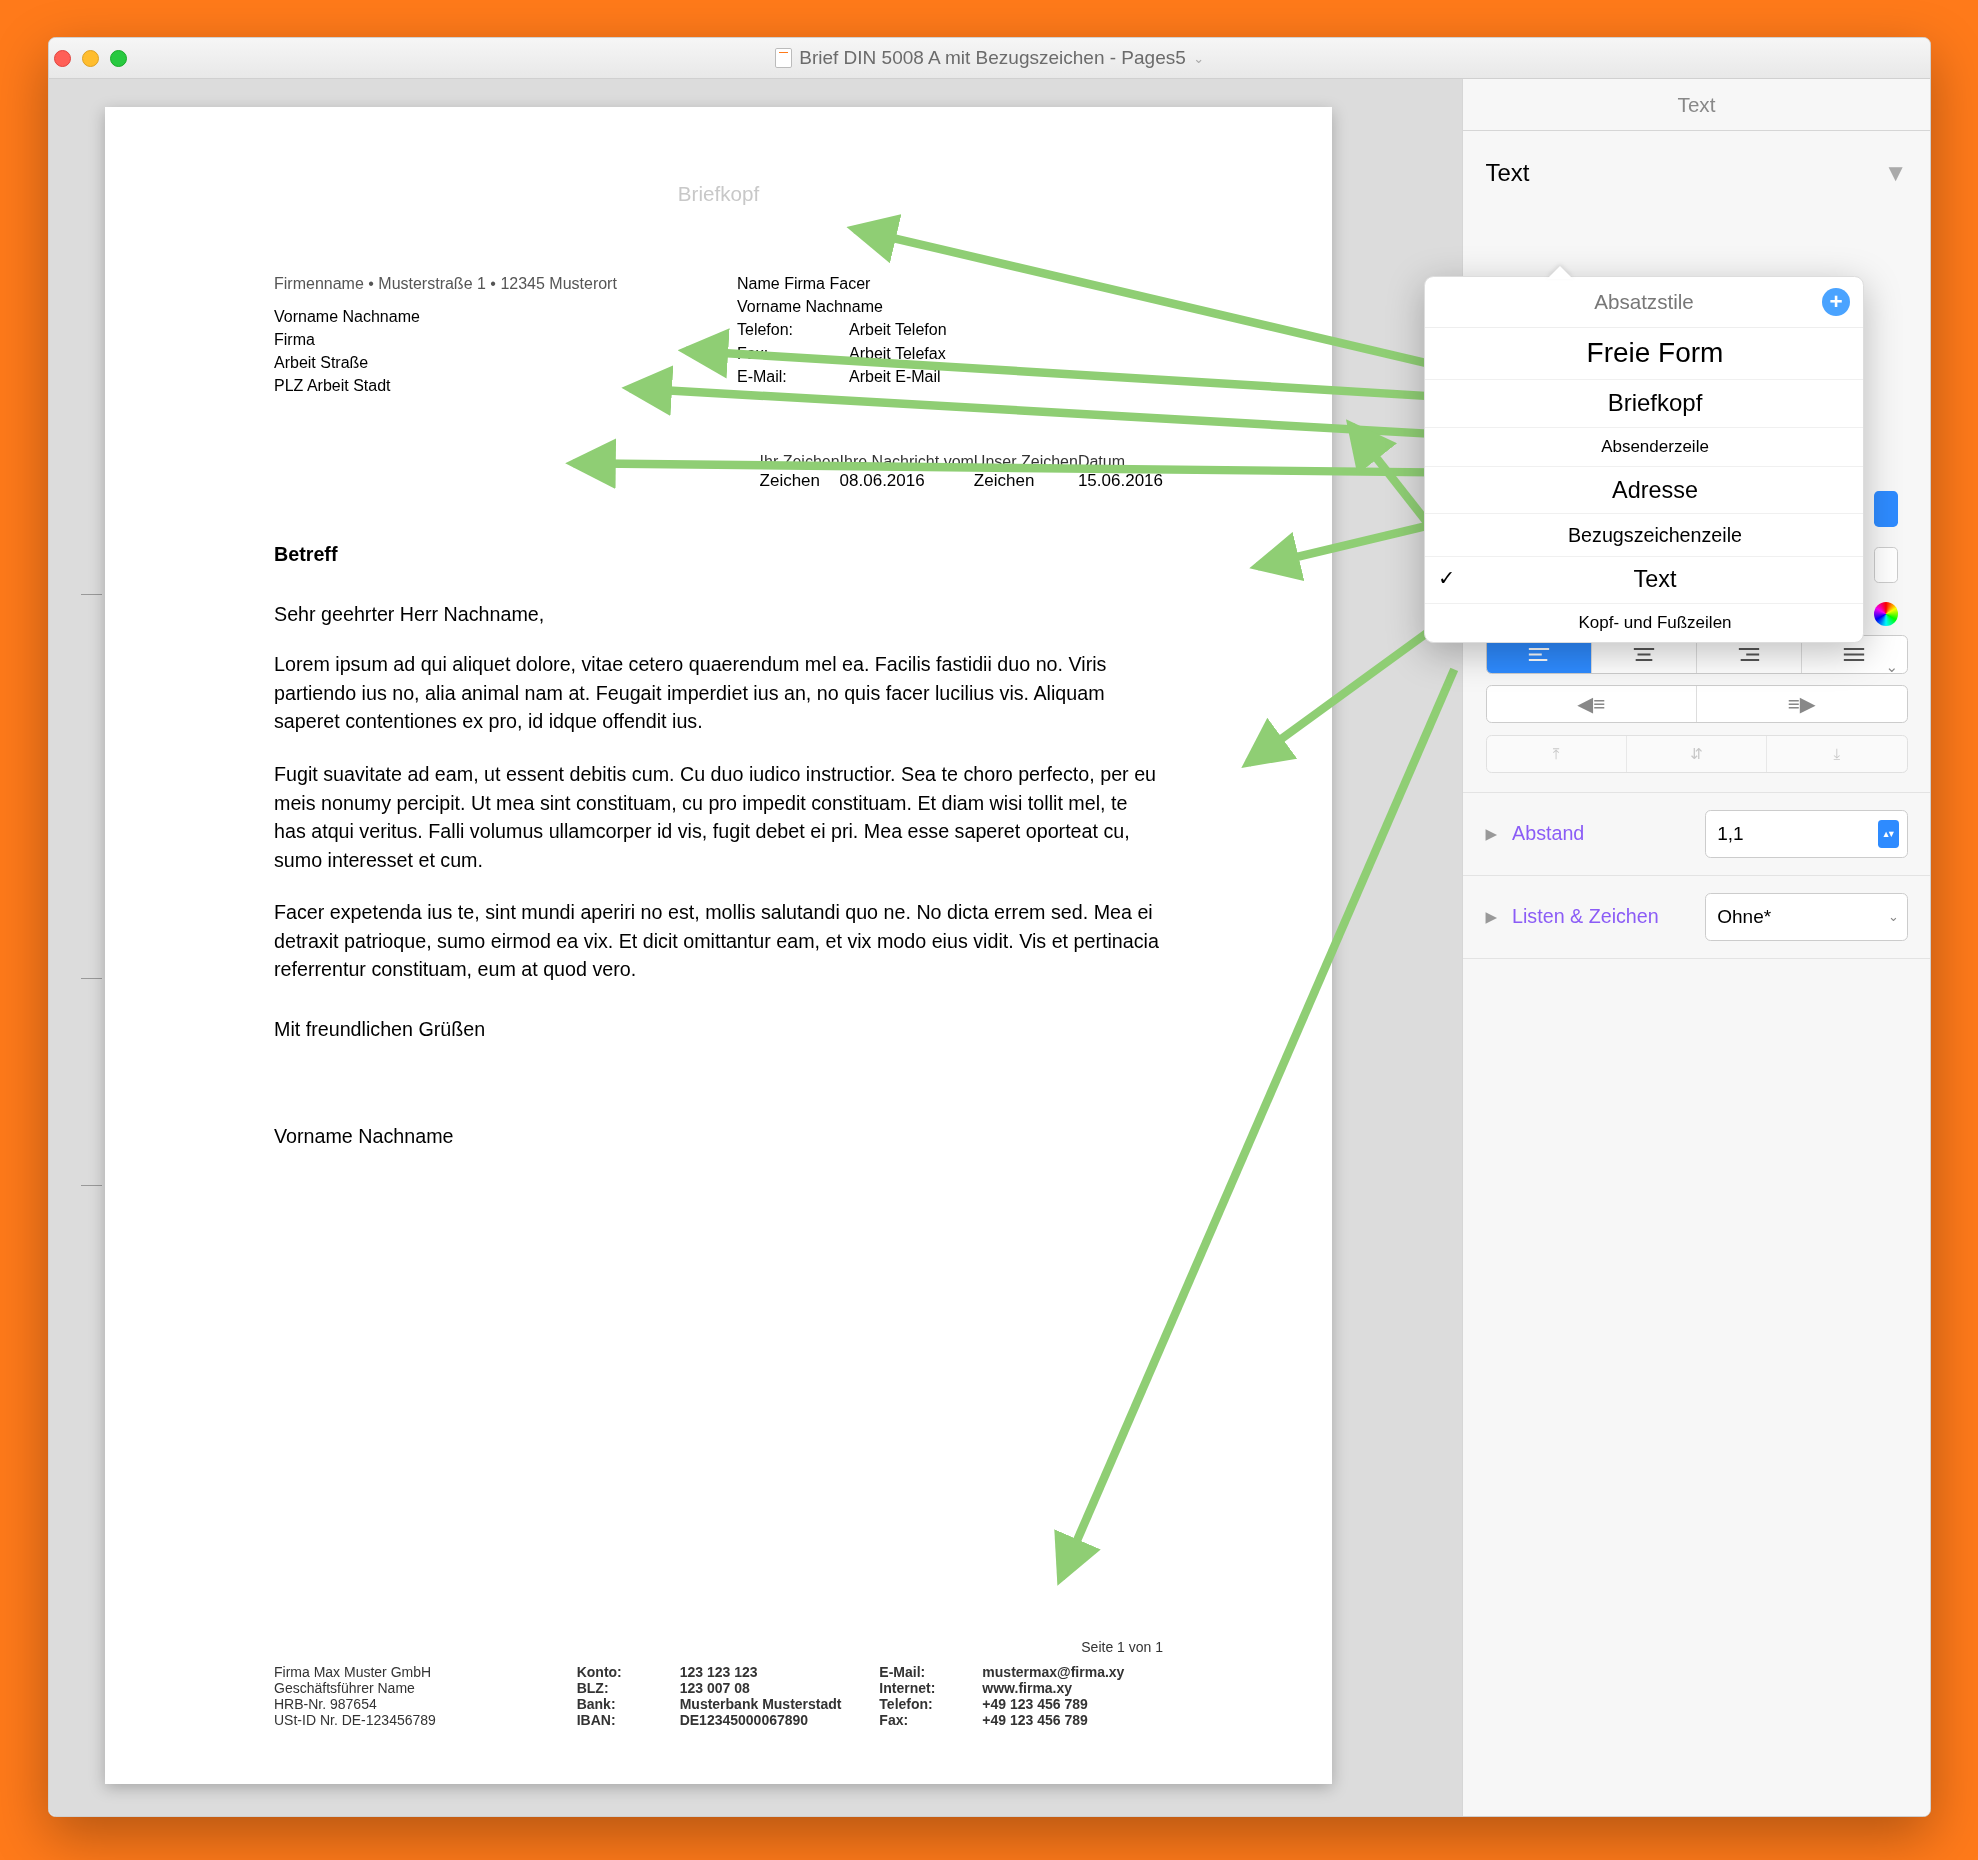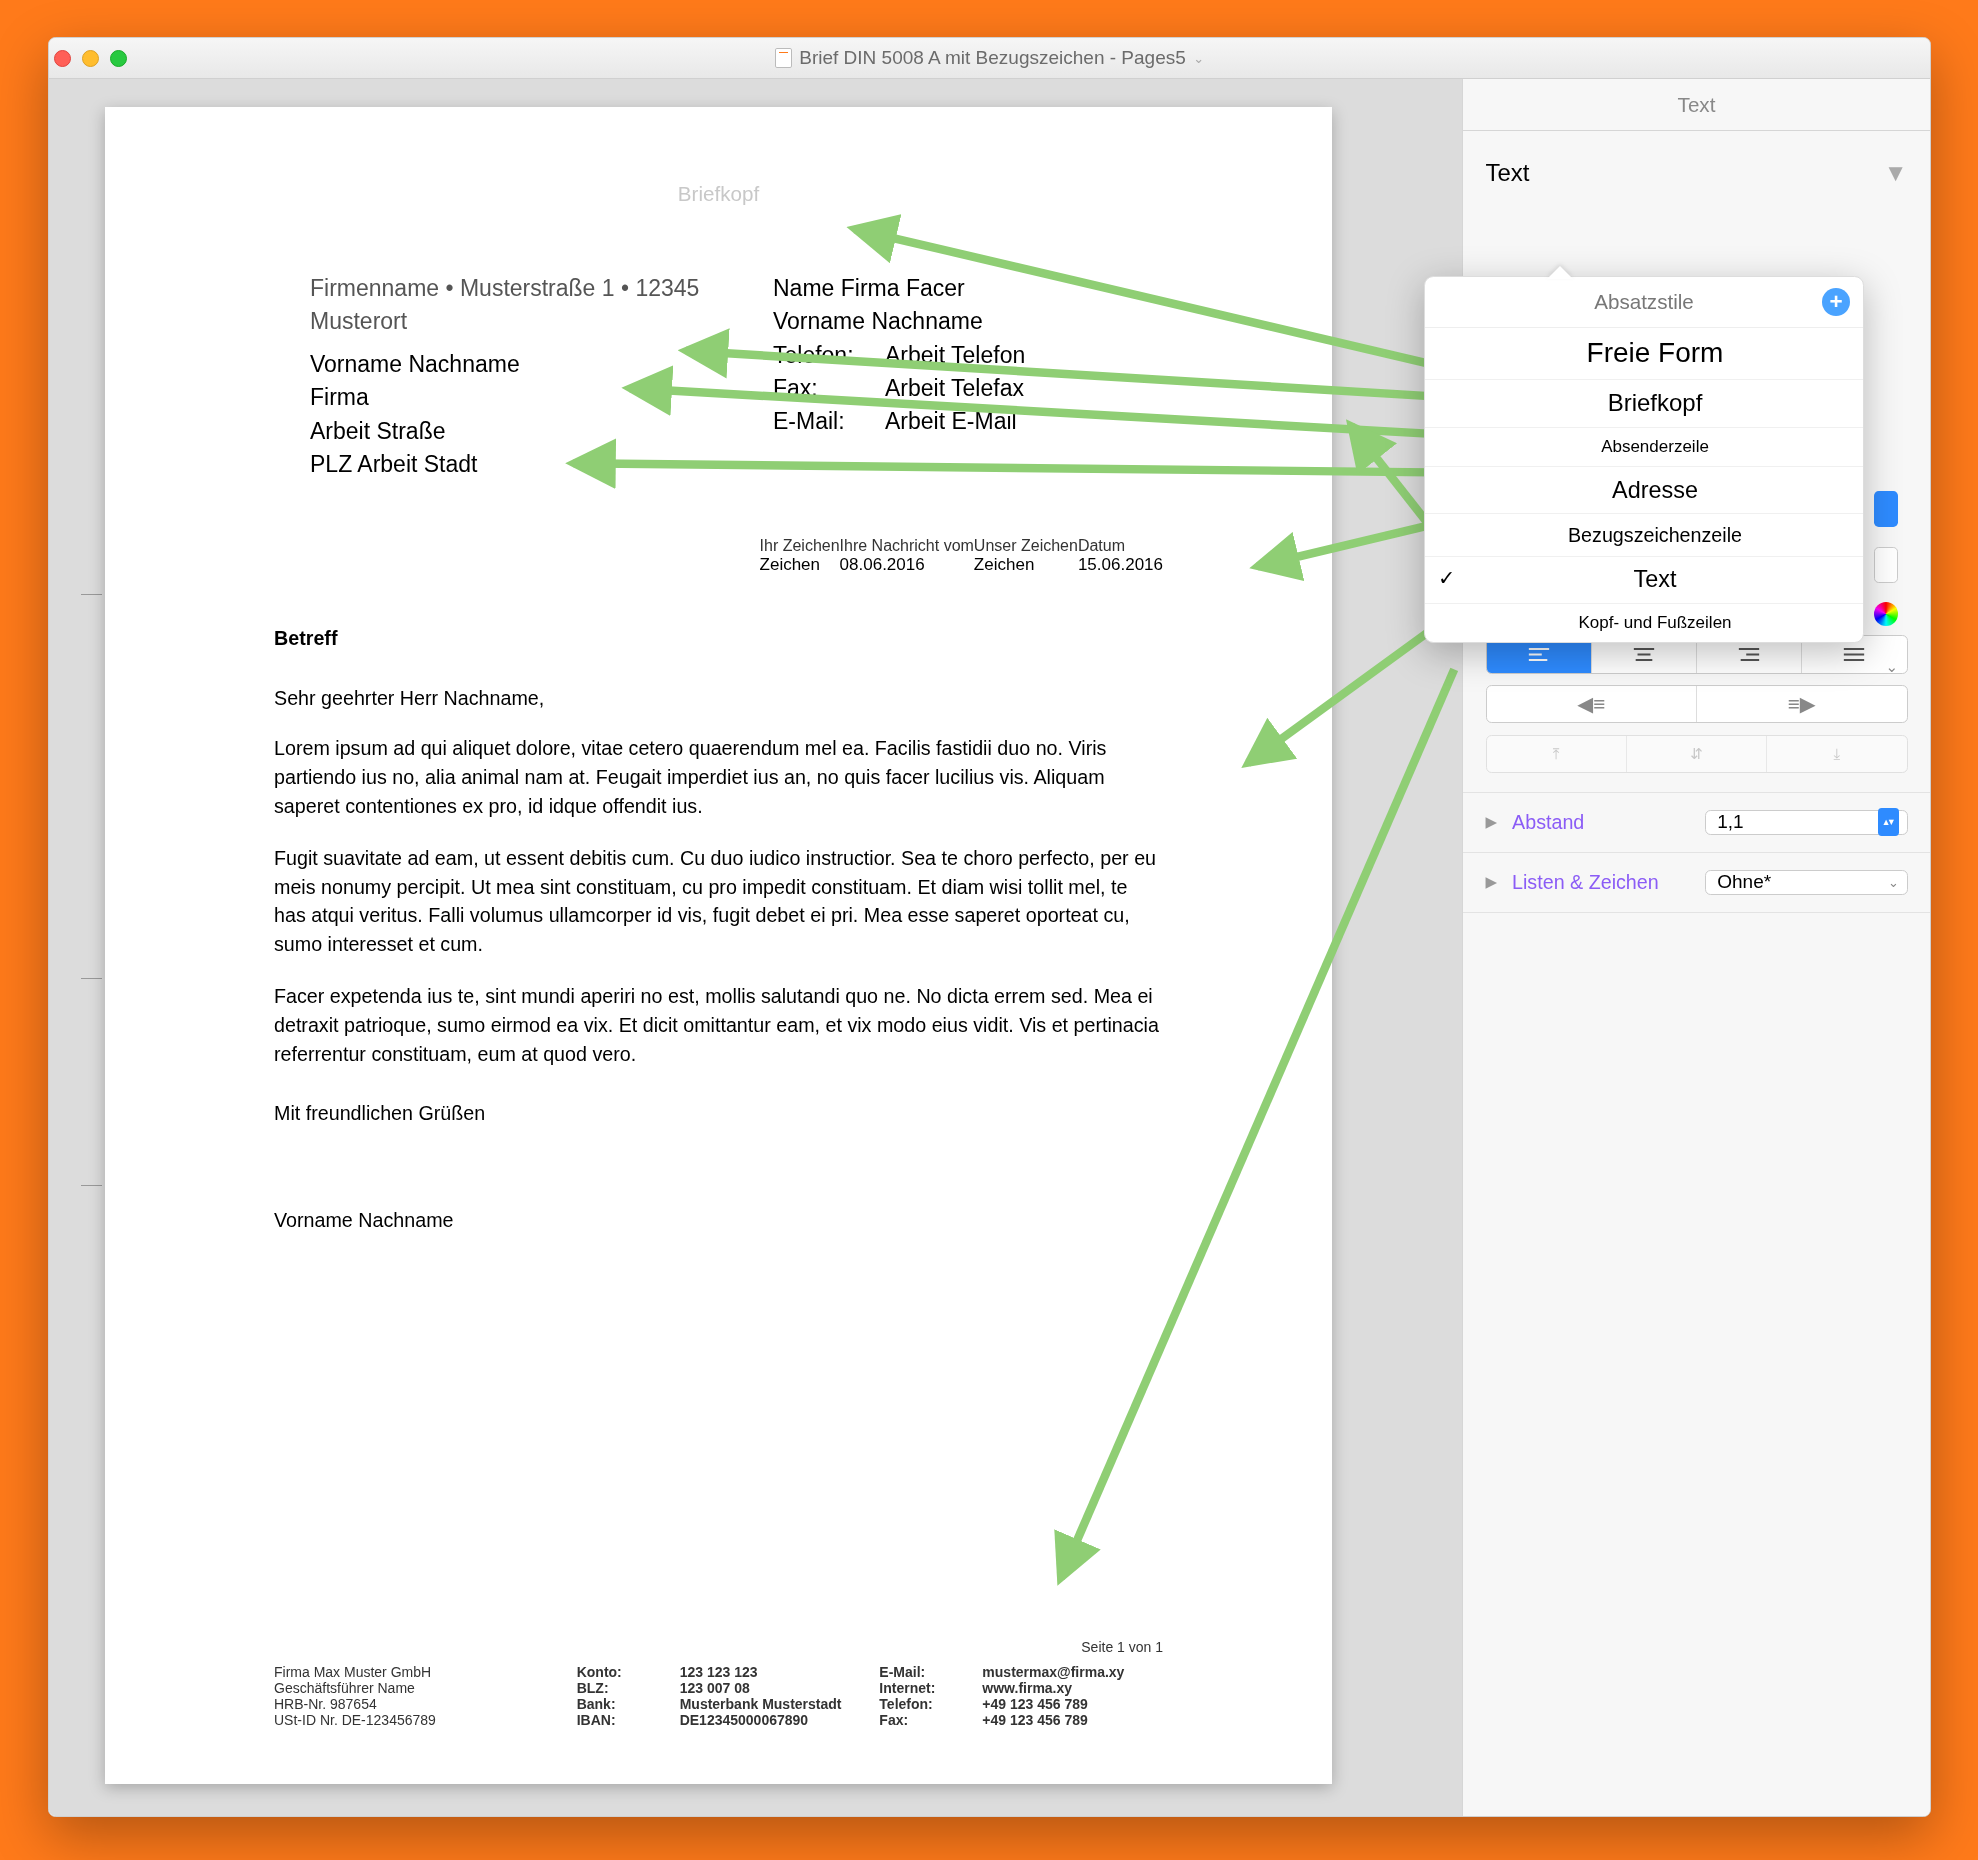--- a/index.html
+++ b/index.html
@@ -50,21 +50,21 @@
     padding: 75px 169px 56px 169px;
     color:#000;
     font-size:18px;
     position:relative;
   }
   .briefkopf { text-align:center; color:#c8c8c8; font-size:20.6px; margin-bottom:66px;}
   .two-col { display:flex; gap:37px;}
   .addr-left { width:50%;}
   .addr-right { width:50%;}
   .absender { font-size:13px; color:#555; margin-bottom:9.4px;}
-  .addr-left div, .addr-right .row { font-size:23px; line-height:1.45;margin-left:36px;}
+  .addr-left div, .addr-right .row { font-size:16px; line-height:1.45;}
   .addr-right .row { display:flex;}
   .addr-right .lab { width:112px;}
   .refs { display:flex; margin-top:56px; font-size:16px; justify-content:flex-end;}
   .refs .col { display:flex; flex-direction:column;}
   .refs .h { color:#333; font-size:16px;}
   .refs .v { font-size:17px;}
   .betreff { font-weight:bold; margin-top:52px; font-size:19.7px;}
   .greet { margin-top:37px; font-size:19.7px;}
   .body p { margin-top:24px; font-size:19.7px; line-height:1.45;}
   .sign { margin-top:34px; font-size:19.7px;}
@@ -121,21 +121,21 @@
   .align-btn.active svg line{ stroke:#fff;}
   .indent-row{ display:flex; margin-top:11.2px; border:0.9px solid #ccc; border-radius:5.6px; background:#fff;}
   .indent-row .half{ flex:1; height:36px; display:flex; align-items:center; justify-content:center; color:#888; font-size:20.6px;}
   .indent-row .half:first-child{border-right:0.9px solid #ddd;}
   .valign-row{ display:flex; margin-top:11.2px; border:0.9px solid #e0e0e0; border-radius:5.6px; background:#fafafa;}
   .valign-row .third{ flex:1; height:36px; border-right:0.9px solid #e8e8e8; display:flex; align-items:center; justify-content:center; color:#c8c8c8;}
   .valign-row .third:last-child{border-right:none;}
   .prop-row{ display:flex; align-items:center; padding:17px 22.5px; border-bottom:0.9px solid #e3e3e3; gap:15px;}
   .prop-row .disclosure{ color:#999; font-size:15px;}
   .prop-row .plab{ color:#8b5cf6; font-size:19.7px; flex:0 0 178px;}
-  .select{ flex:1; height:25px; border:0.9px solid #ccc; border-radius:5.6px; background:#fff; display:flex; align-items:center; justify-content:space-between; padding:0 7.5px 0 11.2px; font-size:19px;}
+  .select{ flex:1; height:48px; border:0.9px solid #ccc; border-radius:5.6px; background:#fff; display:flex; align-items:center; justify-content:space-between; padding:0 7.5px 0 11.2px; font-size:19px;}
   .select.blue .caps{ background:#2e8bff; color:#fff; border-radius:3.7px; width:20.6px; height:28px; display:flex; flex-direction:column; align-items:center; justify-content:center; font-size:10.3px; line-height:1;}
   .select .chev{ color:#888; font-size:13px;}
   .hidden-ctrl{ position:absolute; right:32px;}
   .hc-blue{ top:412px; width:24px; height:36px; background:#2e8bff; border-radius:4.7px;}
   .hc-step{ top:468px; width:24px; height:36px; background:#fff; border:0.9px solid #ccc; border-radius:4.7px;}
   .hc-color{ top:523px; width:24px; height:24px; border-radius:50%; background:conic-gradient(red,yellow,lime,cyan,blue,magenta,red);}
   .hc-chev{ top:579px; color:#888; font-size:15px;}
   
   .arrows{ position:absolute; inset:0; pointer-events:none; z-index:40;}
   .arrows line{ stroke:#8fce74; stroke-width:9;}

